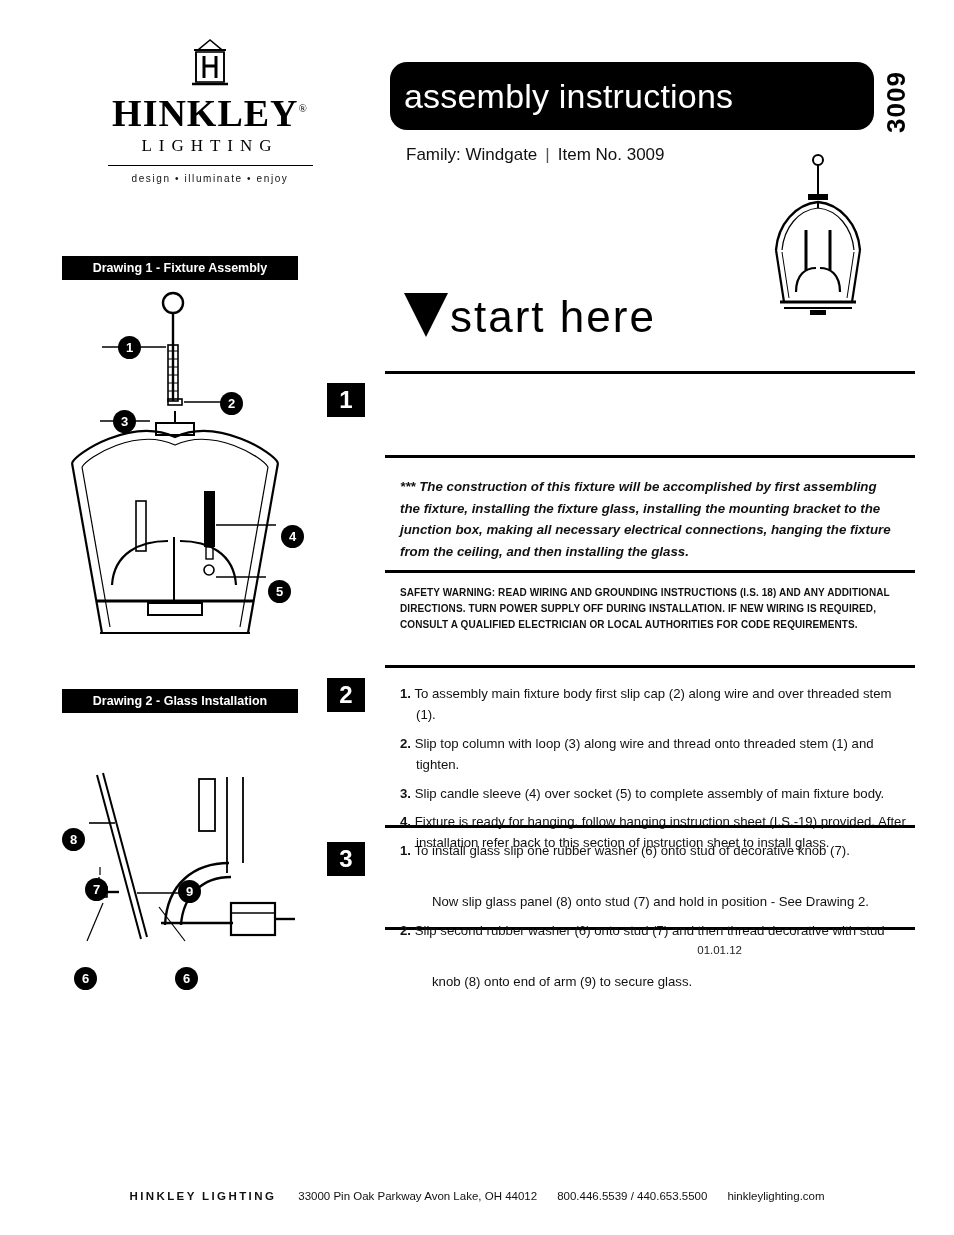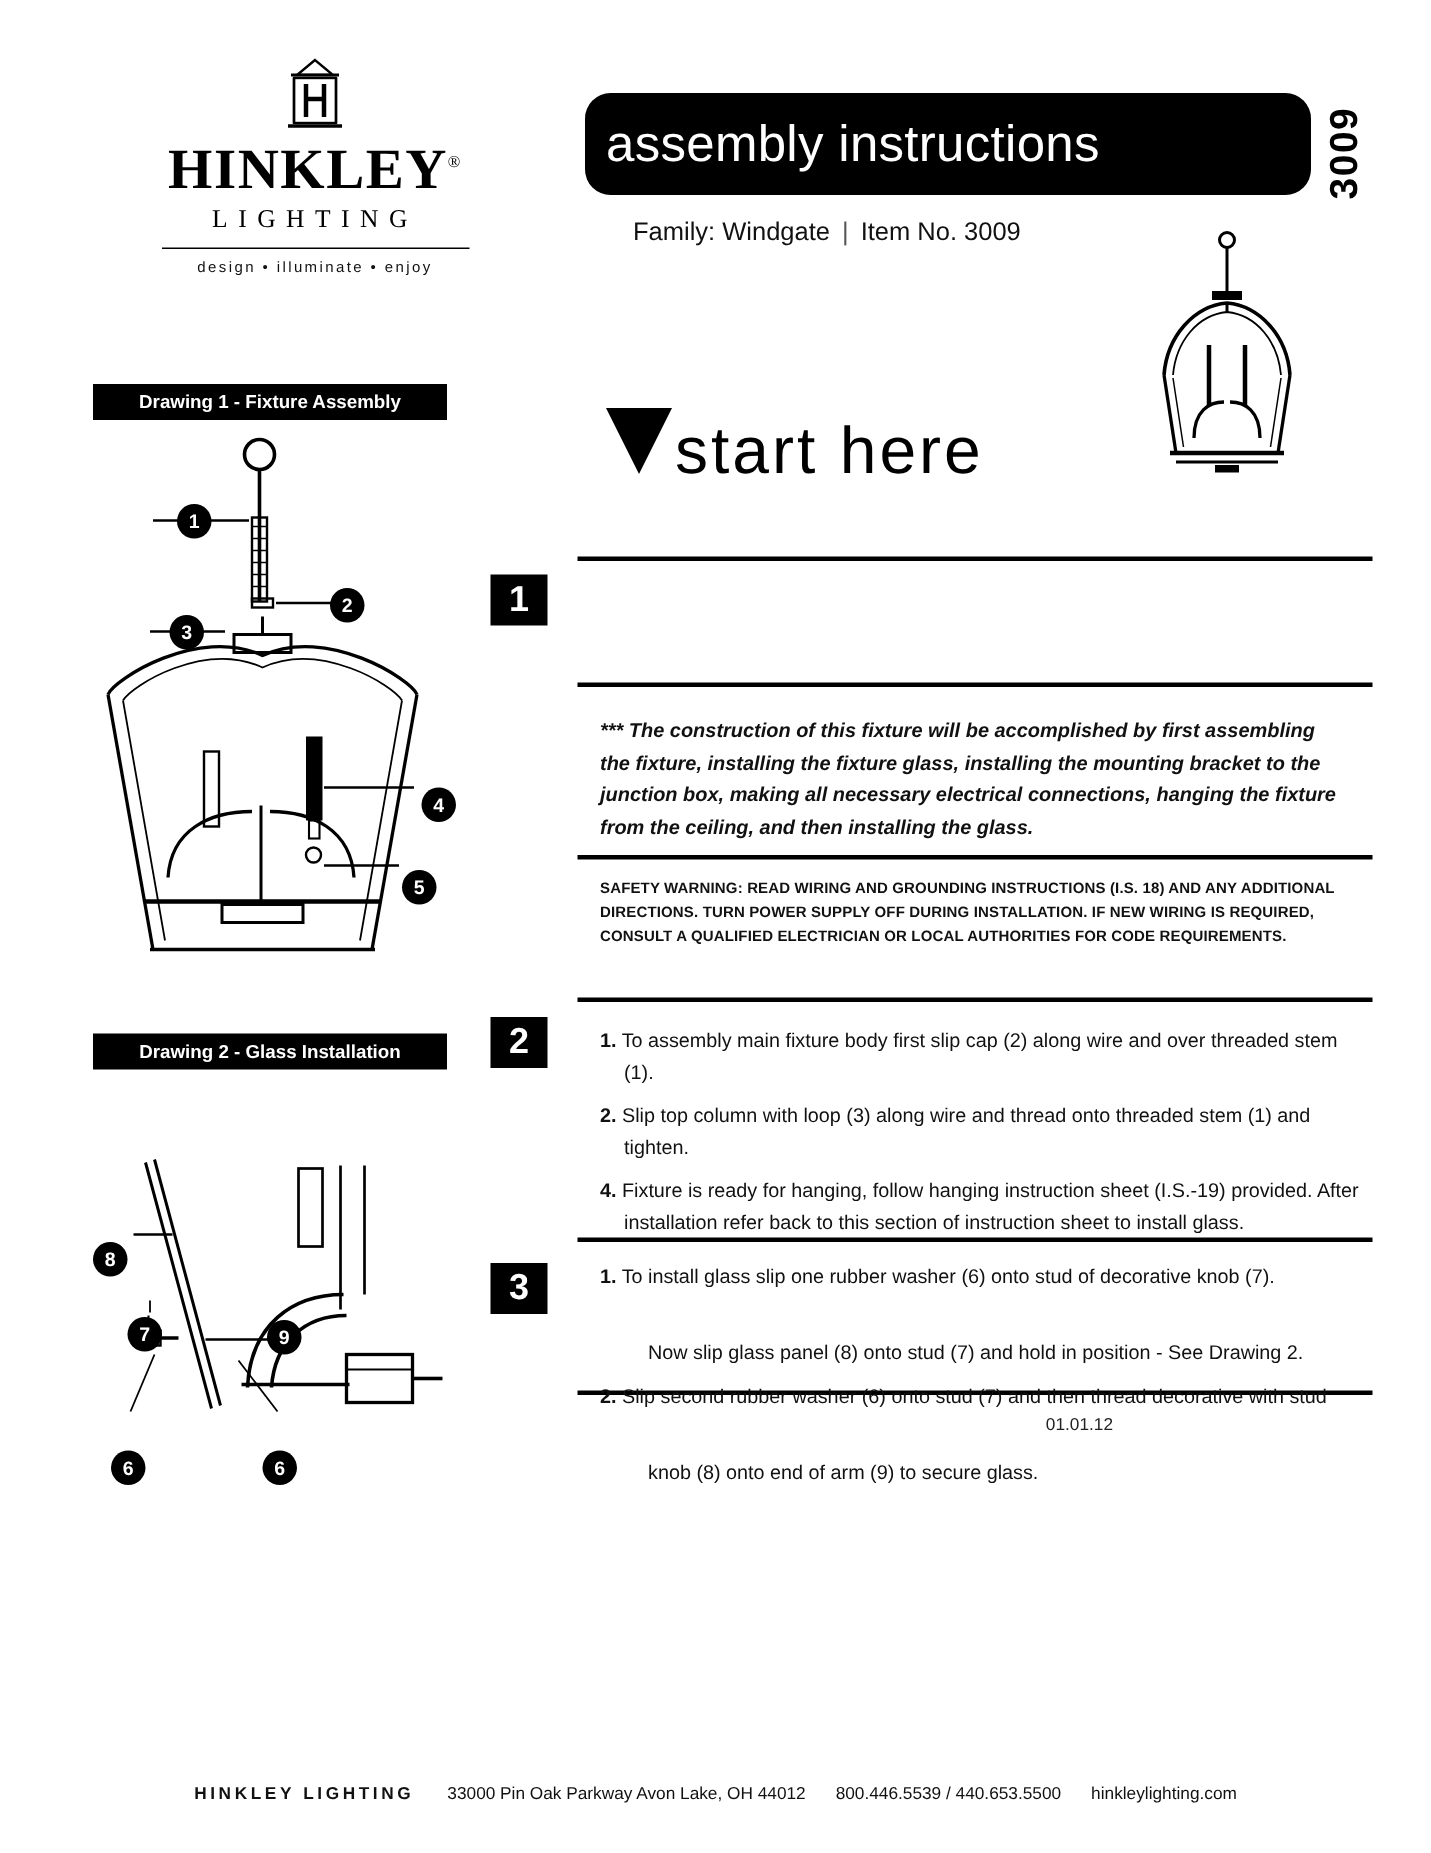--- a/index.html
+++ b/index.html
@@ -98,37 +98,38 @@
     font-weight: bold;
     letter-spacing: 1px;
     writing-mode: vertical-rl;
     transform: rotate(180deg);
     display: flex;
     align-items: center;
     justify-content: center;
   }
   .family-line {
     position: absolute;
-    left: 422px;
+    left: 406px;
     top: 145px;
     font-size: 17px;
     color: #111;
   }
   .family-line .sep {
     display: inline-block;
     margin: 0 8px;
     color: #555;
   }
 
   
   .start-here {
     position: absolute;
     left: 404px;
-    top: 276px;
-    display: flex;
+    top: 292px;
+    display: flex;
+    align-items: center;
   }
   .start-here .arrow {
     width: 0;
     height: 0;
     border-left: 22px solid transparent;
     border-right: 22px solid transparent;
     border-top: 44px solid #000;
     margin-right: 2px;
     margin-top: -4px;
   }
@@ -322,20 +323,21 @@
   <div class="step-num" style="left:327px; top:383px;">1</div>
 
   <div class="block note-block" style="left:400px; top:476px; width:500px;">*** The construction of this fixture will be accomplished by first assembling the fixture, installing the fixture glass, installing the mounting bracket to the junction box, making all necessary electrical connections, hanging the fixture from the ceiling, and then installing the glass.</div>
 
   <div class="block safety-block" style="left:400px; top:585px; width:500px;">SAFETY WARNING: READ WIRING AND GROUNDING INSTRUCTIONS (I.S. 18) AND ANY ADDITIONAL DIRECTIONS. TURN POWER SUPPLY OFF DURING INSTALLATION. IF NEW WIRING IS REQUIRED, CONSULT A QUALIFIED ELECTRICIAN OR LOCAL AUTHORITIES FOR CODE REQUIREMENTS.</div>
 
   <div class="step-num" style="left:327px; top:678px;">2</div>
   <div class="block numlist" style="left:400px; top:683px; width:508px;">
     <p><b>1.</b> <span>To assembly main fixture body first slip cap (2) along wire and over threaded stem (1).</span></p>
     <p><b>2.</b> <span>Slip top column with loop (3) along wire and thread onto threaded stem (1) and tighten.</span></p>
+    <p><b>3.</b> <span>Slip candle sleeve (4) over socket (5) to complete assembly of main fixture body.</span></p>
     <p><b>4.</b> <span>Fixture is ready for hanging, follow hanging instruction sheet (I.S.-19) provided. After installation refer back to this section of instruction sheet to install glass.</span></p>
   </div>
 
   <div class="step-num" style="left:327px; top:842px;">3</div>
   <div class="block numlist" style="left:400px; top:840px; width:508px;">
     <p><b>1.</b> <span>To install glass slip one rubber washer (6) onto stud of decorative knob (7).</span><span class="hang2">Now slip glass panel (8) onto stud (7) and hold in position - See Drawing 2.</span></p>
     <p><b>2.</b> <span>Slip second rubber washer (6) onto stud (7) and then thread decorative with stud</span><span class="hang2">knob (8) onto end of arm (9) to secure glass.</span></p>
   </div>
 
   <div class="date-line">01.01.12</div>

